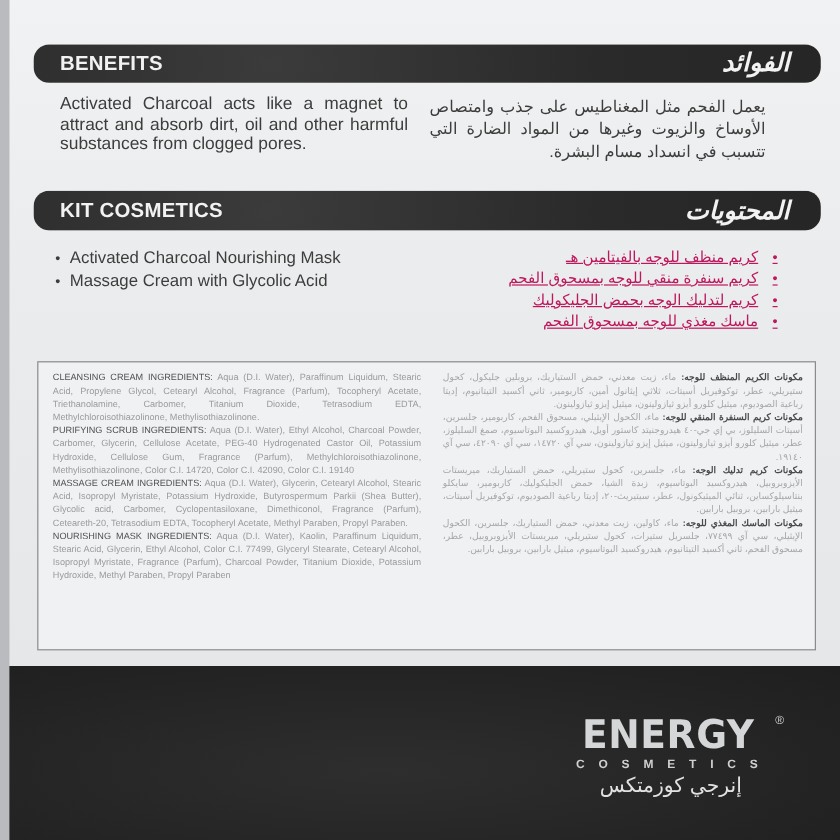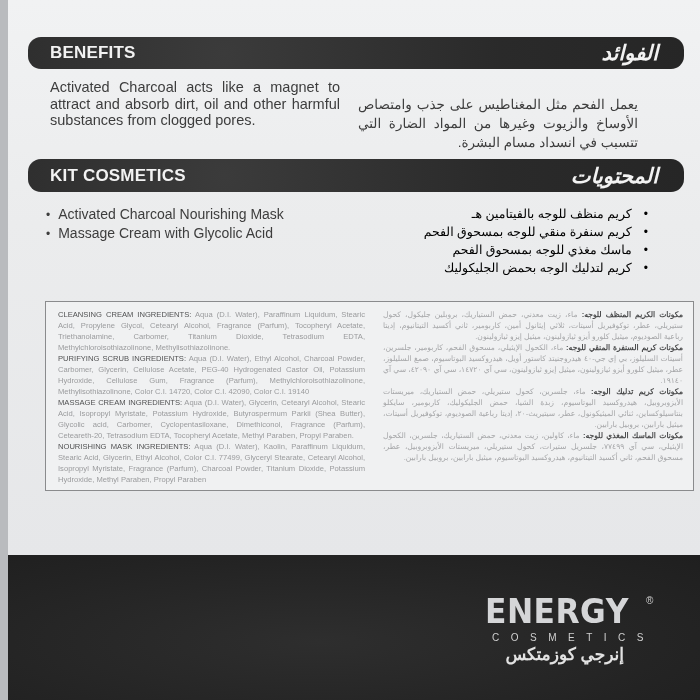--- a/index.html
+++ b/index.html
@@ -32,36 +32,36 @@
   }
   .bar-benefits { top: 37px; height: 32px; }
   .bar-kit { top: 159px; height: 33px; }
 
   .benefit-en {
     position: absolute; left: 50px; top: 79px; width: 290px;
     font-size: 14.5px; line-height: 16.5px; color: #3d3d3d; text-align: justify;
   }
   .benefit-ar {
     position: absolute; right: 62px; top: 79px; width: 280px;
-    font-size: 13.5px; line-height: 19px; color: #3d3d3d; direction: rtl; text-align: justify; margin-top: 16px;
+    font-size: 13.5px; line-height: 19px; color: #3d3d3d; direction: rtl; text-align: justify;
   }
 
   .kit-en {
     position: absolute; left: 46px; top: 205px; margin: 0; padding: 0; list-style: none;
     font-size: 14px; line-height: 18px; color: #3d3d3d;
   }
   .kit-en li::before { content: "•"; margin-right: 8px; font-size: 12px; }
   .kit-ar {
     position: absolute; right: 52px; top: 205px; margin: 0; padding: 0; list-style: none;
-    font-size: 12.5px; line-height: 18px; color: #000000; direction: rtl;
+    font-size: 12.5px; line-height: 18px; color: #be185d; direction: rtl; text-decoration: underline;
   }
   .kit-ar li::before { content: "•"; margin-left: 12px; font-size: 12px; }
 
   .ingredients-box {
-    position: absolute; left: 45px; top: 301px; width: 649px; height: 190px;
+    position: absolute; left: 31px; top: 301px; width: 649px; height: 241px;
     border: 1.5px solid #8a8b8d; background: #f0f1f2;
     box-sizing: border-box;
   }
   .ing-en {
     position: absolute; left: 12px; top: 7px; width: 307px;
     font-size: 7.6px; line-height: 11px; color: #9a9b9d; text-align: justify;
   }
   .ing-en .h { color: #505152; font-weight: normal; }
   .ing-ar {
     position: absolute; right: 10px; top: 7px; width: 300px;
@@ -79,26 +79,26 @@
   }
   .logo .brand {
     position: absolute; left: 5px; top: 0; font-family: "DejaVu Sans", sans-serif;
     font-weight: bold; font-size: 33px; color: #d5d6d8; letter-spacing: 0.5px;
     transform: scaleX(0.95); transform-origin: left;
   }
   .logo .reg {
     position: absolute; left: 166px; top: 3px; font-size: 10px; color: #cfcfcf;
   }
   .logo .sub {
-    position: absolute; left: 12px; top: 40px; font-size: 10px; font-weight: normal;
+    position: absolute; left: 0; top: 40px; font-size: 10px; font-weight: bold;
     color: #d0d0d0; letter-spacing: 11.5px;
   }
   .logo .arabic {
-    position: absolute; left: 14px; top: 52px; width: 130px; text-align: right;
-    font-size: 17px; font-weight: bold; color: #e2e2e2; direction: rtl;
+    position: absolute; left: 14px; top: 52px; width: 130px; text-align: center;
+    font-size: 17px; font-weight: normal; color: #e2e2e2; direction: rtl;
   }
 </style>
 </head>
 <body>
 
 <div class="leftedge"></div>
 <div class="card"></div>
 
 <div class="bar bar-benefits">
   <span class="en">BENEFITS</span>
@@ -111,22 +111,22 @@
   <span class="en">KIT COSMETICS</span>
   <span class="ar">المحتويات</span>
 </div>
 <ul class="kit-en">
   <li>Activated Charcoal Nourishing Mask</li>
   <li>Massage Cream with Glycolic Acid</li>
 </ul>
 <ul class="kit-ar">
   <li>كريم منظف للوجه بالفيتامين هـ</li>
   <li>كريم سنفرة منقي للوجه بمسحوق الفحم</li>
+  <li>كريم لتدليك الوجه بحمض الجليكوليك</li>
   <li>ماسك مغذي للوجه بمسحوق الفحم</li>
-  <li>كريم لتدليك الوجه بحمض الجليكوليك</li>
 </ul>
 
 <div class="ingredients-box">
   <div class="ing-en">
     <span class="h">CLEANSING CREAM INGREDIENTS:</span>
     <span>Aqua (D.I. Water), Paraffinum Liquidum, Stearic Acid, Propylene Glycol, Cetearyl Alcohol, Fragrance (Parfum), Tocopheryl Acetate, Triethanolamine, Carbomer, Titanium Dioxide, Tetrasodium EDTA, Methylchloroisothiazolinone, Methylisothiazolinone.</span><br>
     <span class="h">PURIFYING SCRUB INGREDIENTS:</span>
     <span>Aqua (D.I. Water), Ethyl Alcohol, Charcoal Powder, Carbomer, Glycerin, Cellulose Acetate, PEG-40 Hydrogenated Castor Oil, Potassium Hydroxide, Cellulose Gum, Fragrance (Parfum), Methylchloroisothiazolinone, Methylisothiazolinone, Color C.I. 14720, Color C.I. 42090, Color C.I. 19140</span><br>
     <span class="h">MASSAGE CREAM INGREDIENTS:</span>
     <span>Aqua (D.I. Water), Glycerin, Cetearyl Alcohol, Stearic Acid, Isopropyl Myristate, Potassium Hydroxide, Butyrospermum Parkii (Shea Butter), Glycolic acid, Carbomer, Cyclopentasiloxane, Dimethiconol, Fragrance (Parfum), Ceteareth-20, Tetrasodium EDTA, Tocopheryl Acetate, Methyl Paraben, Propyl Paraben.</span><br>

